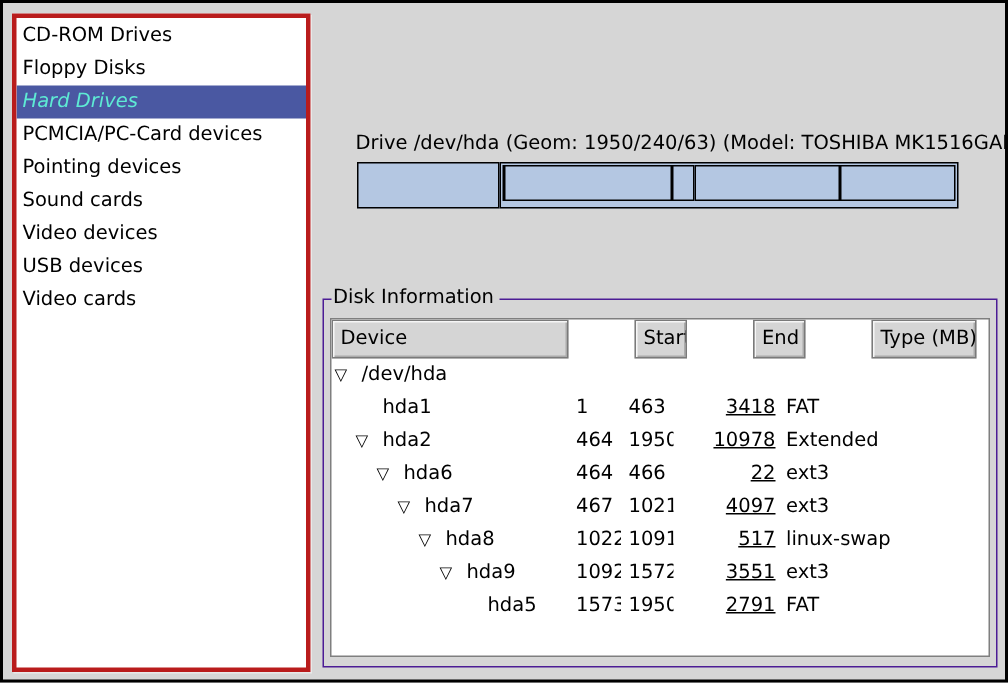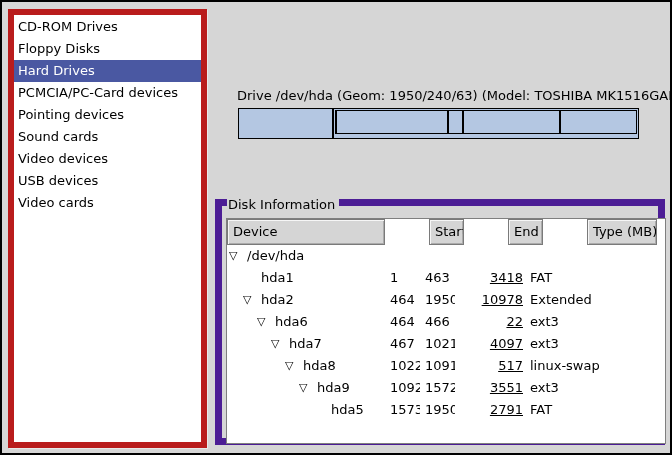--- a/index.html
+++ b/index.html
@@ -13,34 +13,35 @@
     font-size:13px; color:#000;
     overflow:hidden;
   }
 
   
   #sidebar {
     position:absolute; left:6px; top:7px;
     width:199px; height:439px;
     box-sizing:border-box;
     background:#fff;
-    border:6px solid #b91c1c;
+    border:3px solid #b91c1c;
     box-shadow:1px 1px 0 #e9e9e9;
     padding-top:1px;
     overflow:hidden;
   }
   .sidebar-item {
     height:22px; line-height:22px;
     padding-left:4px;
     white-space:nowrap;
     cursor:default;
   }
   .sidebar-item.selected {
     background:var(--selection,#4a58a2);
-    color:#ffffff;
+    color:#5eead4;
+    font-style:italic;
   }
 
   
   #drive-title {
     position:absolute; left:235px; top:86px;
     white-space:nowrap;
   }
 
   
   #partition-bar {
@@ -61,21 +62,21 @@
     background:var(--partition-fill,#b4c7e2);
     border:1px solid #000;
     box-sizing:border-box;
   }
 
   
   #disk-frame {
     position:absolute; left:213px; top:197px;
     width:450px; height:246px;
     box-sizing:border-box;
-    border:7px solid #4c1d95;
+    border:1px solid #4c1d95;
   }
   #disk-frame-label {
     position:absolute; left:5px; top:-9px;
     background:var(--window-bg,#d6d6d6);
     padding:0 4px 0 1px;
     line-height:15px;
     white-space:nowrap;
   }
 
   

